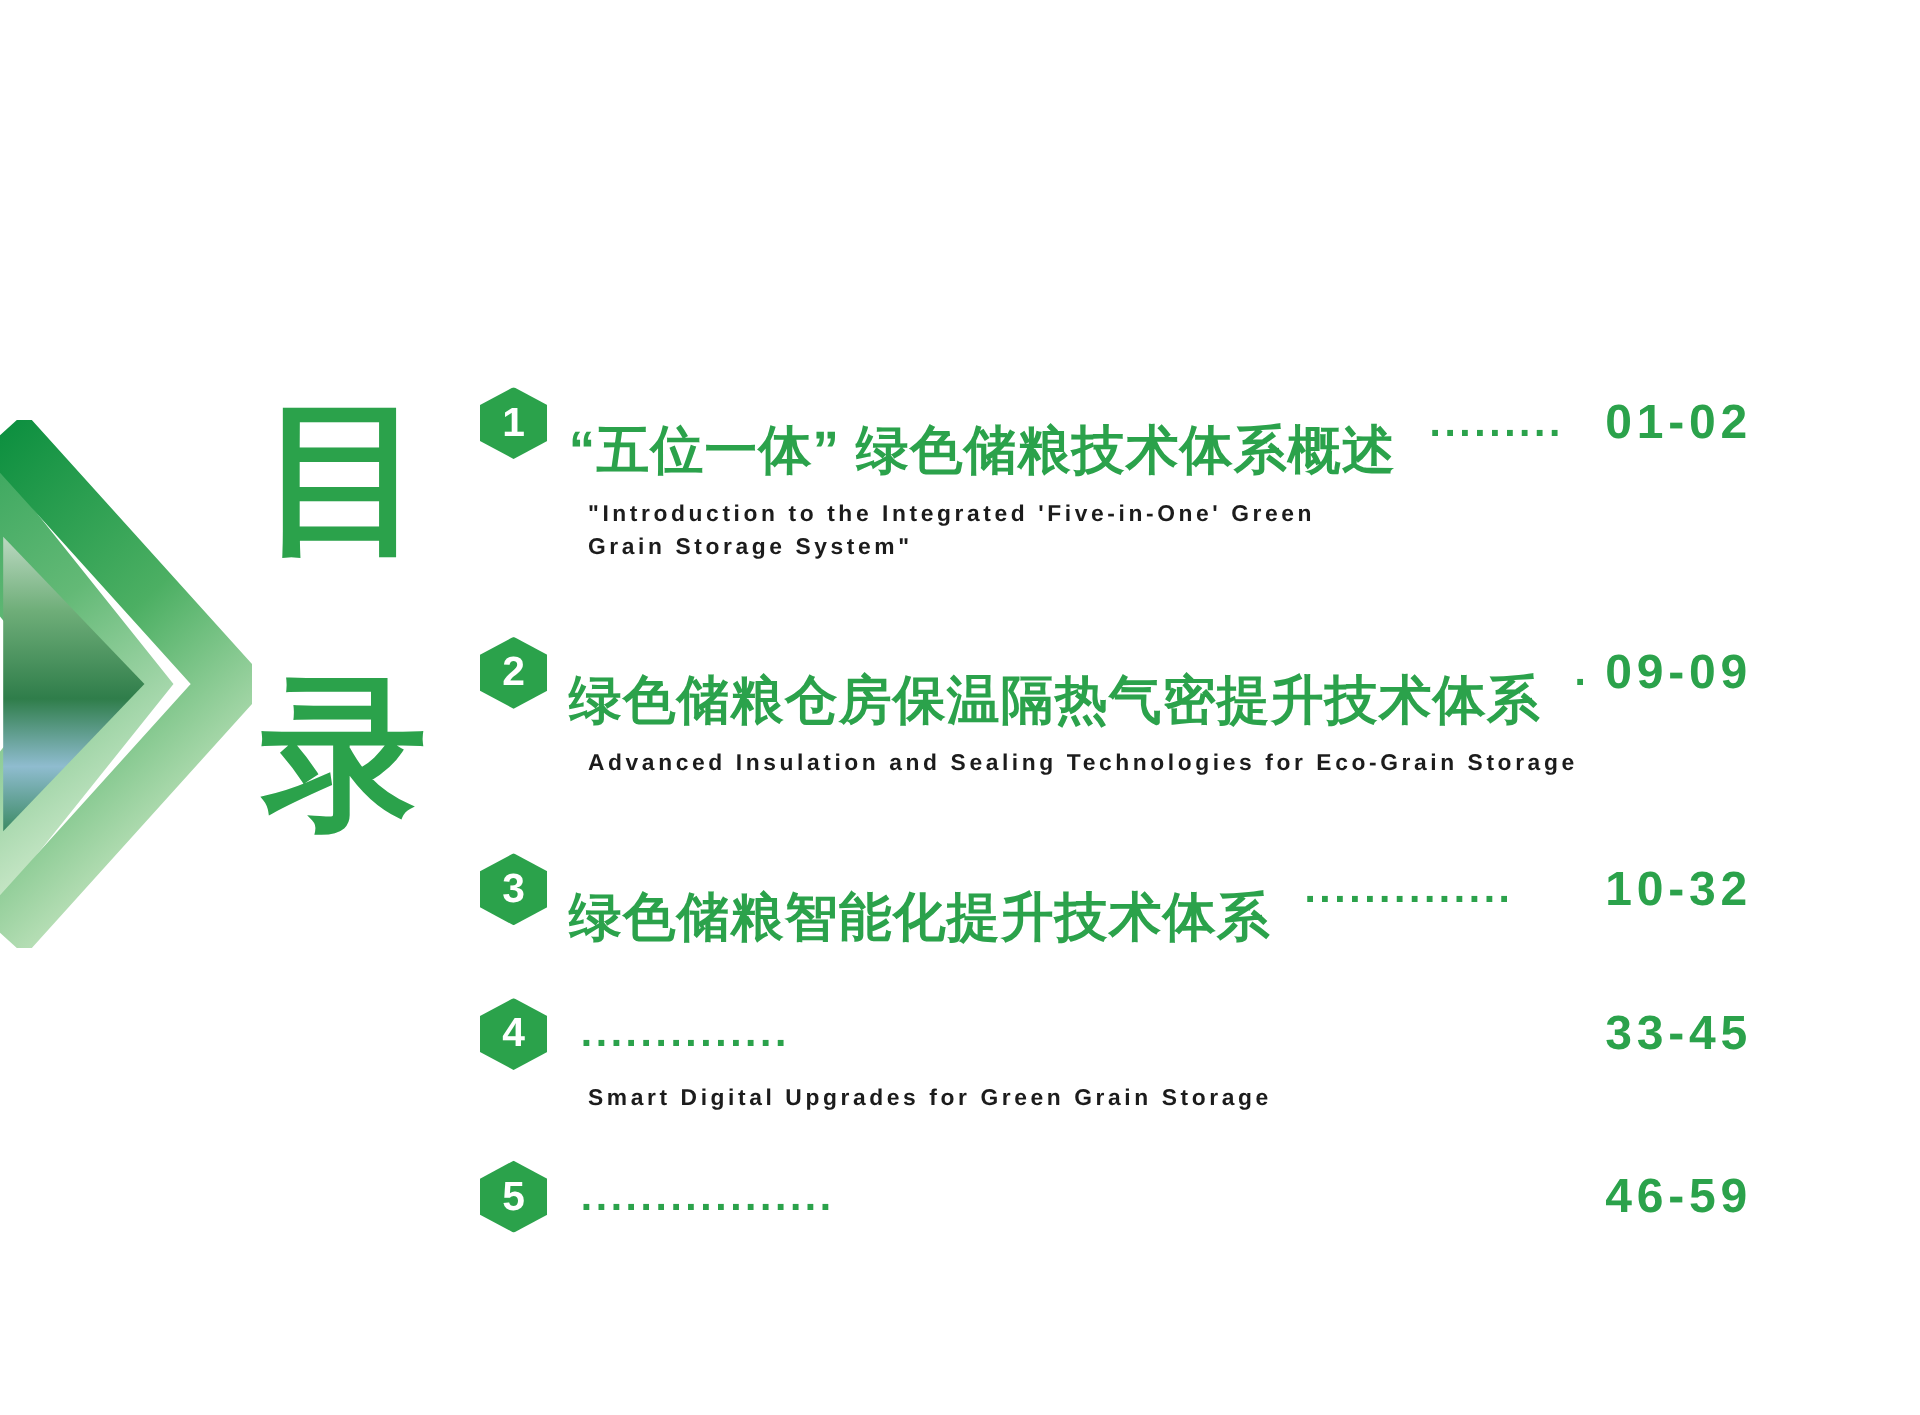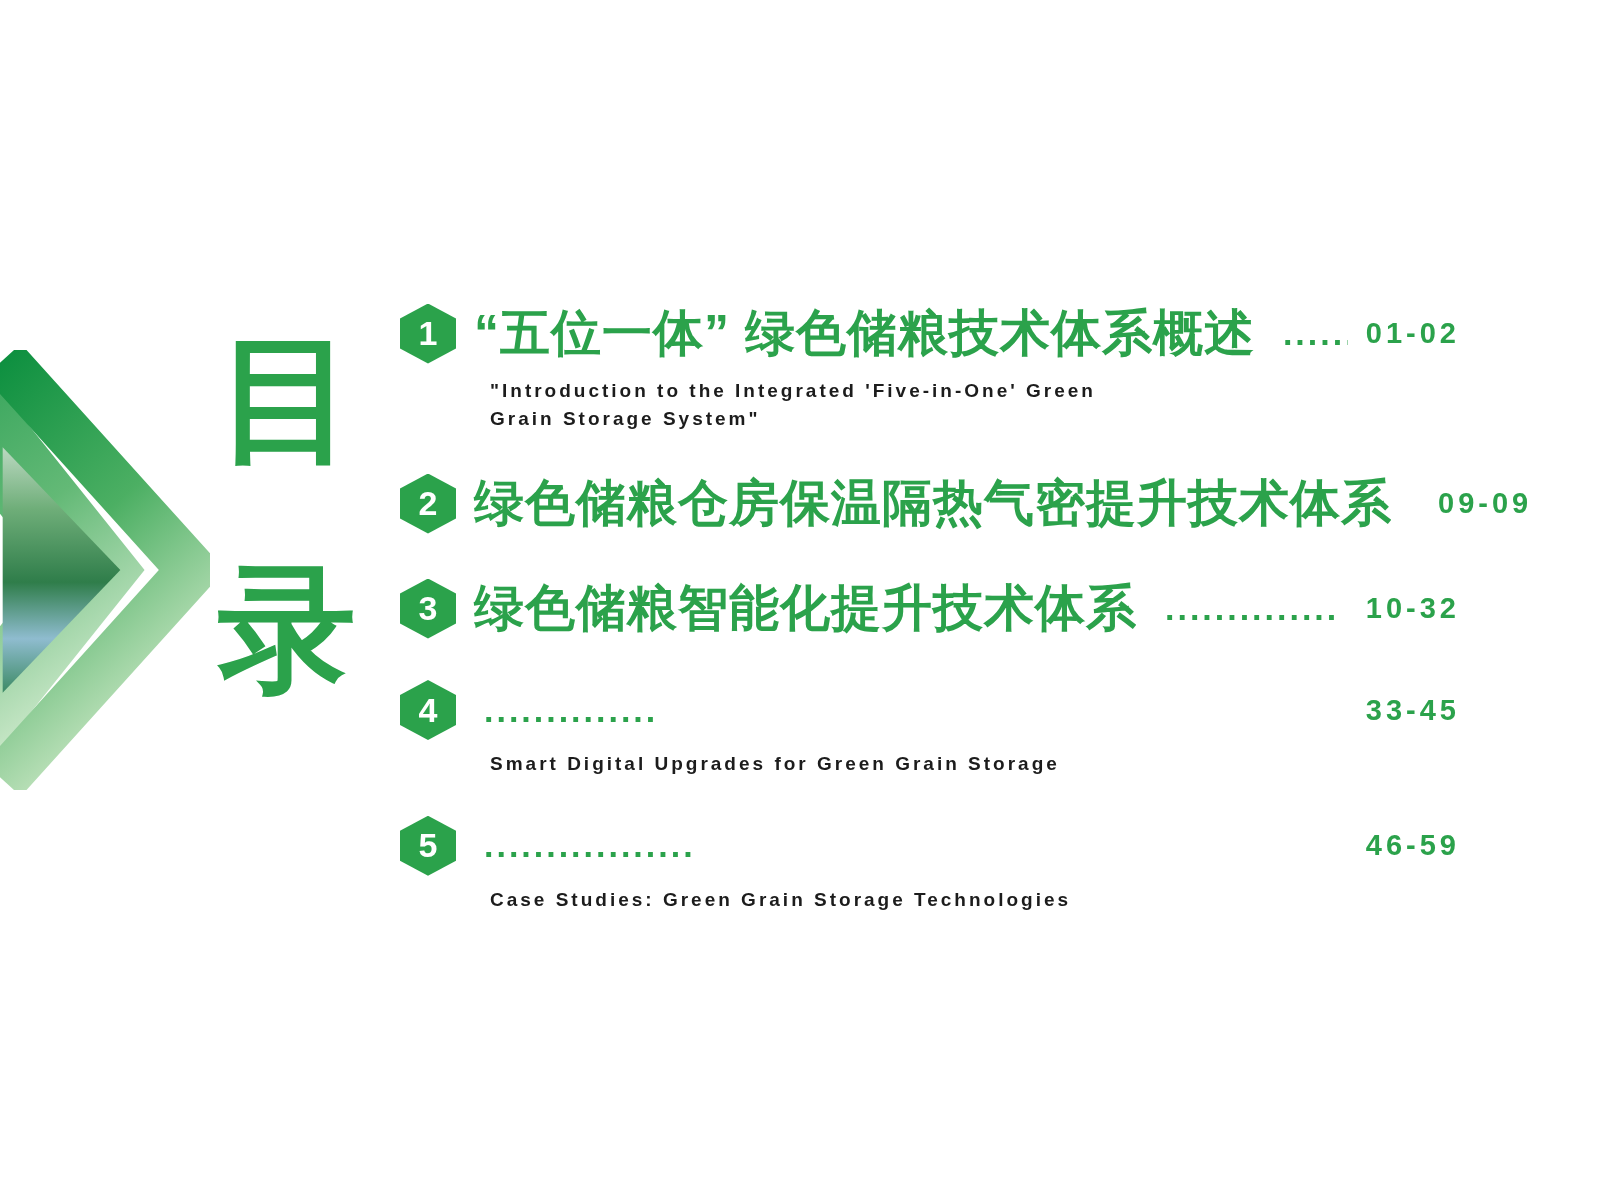--- a/index.html
+++ b/index.html
@@ -38,38 +38,39 @@
     width:56px;height:60px;
     background:var(--accent,#2ba24b);
     clip-path:polygon(50% 0%,100% 25%,100% 75%,50% 100%,0% 75%,0% 25%);
     color:#ffffff;
     font-weight:700;font-size:34px;
     display:flex;align-items:center;justify-content:center;
   }
   .entry-title{
     color:var(--accent,#2ba24b);
     font-weight:700;
-    font-size:50px;
+    font-size:44px;
     letter-spacing:1px;
     white-space:nowrap;
+    margin-top:46px;
   }
   .entry-dots{
     color:var(--accent,#2ba24b);
     font-weight:700;
     font-size:34px;
     letter-spacing:3px;
     margin-left:10px;
     white-space:nowrap;
     overflow:hidden;
   }
   .entry-pages{
     margin-left:auto;
     color:var(--accent,#2ba24b);
     font-weight:700;
-    font-size:29px;
+    font-size:40px;
     letter-spacing:4px;
     white-space:nowrap;
   }
   .entry-subtitle{
     margin-top:10px;
     padding-left:90px;
     max-width:660px;
     color:#1c1c1c;
     font-weight:700;
     font-size:19px;
@@ -132,20 +133,21 @@
 
     <div class="toc-entry">
       <div class="entry-head">
         <div class="badge">
           <span>2</span>
         </div>
         <span class="entry-title">绿色储粮仓房保温隔热气密提升技术体系</span>
         <span class="entry-dots">...</span>
         <span class="entry-pages">09-09</span>
       </div>
+      <div class="entry-subtitle wide">Advanced Insulation and Sealing Technologies for Eco-Grain Storage</div>
     </div>
 
     <div class="toc-entry">
       <div class="entry-head">
         <div class="badge">
           <span>3</span>
         </div>
         <span class="entry-title">绿色储粮智能化提升技术体系</span>
         <span class="entry-dots">..............</span>
         <span class="entry-pages">10-32</span>
@@ -164,17 +166,16 @@
     </div>
 
     <div class="toc-entry">
       <div class="entry-head">
         <div class="badge">
           <span>5</span>
         </div>
         <span class="entry-dots">.................</span>
         <span class="entry-pages">46-59</span>
       </div>
-      <div class="entry-subtitle wide">Case Studies: Green Grain Storage Technologies</div>
     </div>
 
   </div>
 </div>
 
 </body></html>

